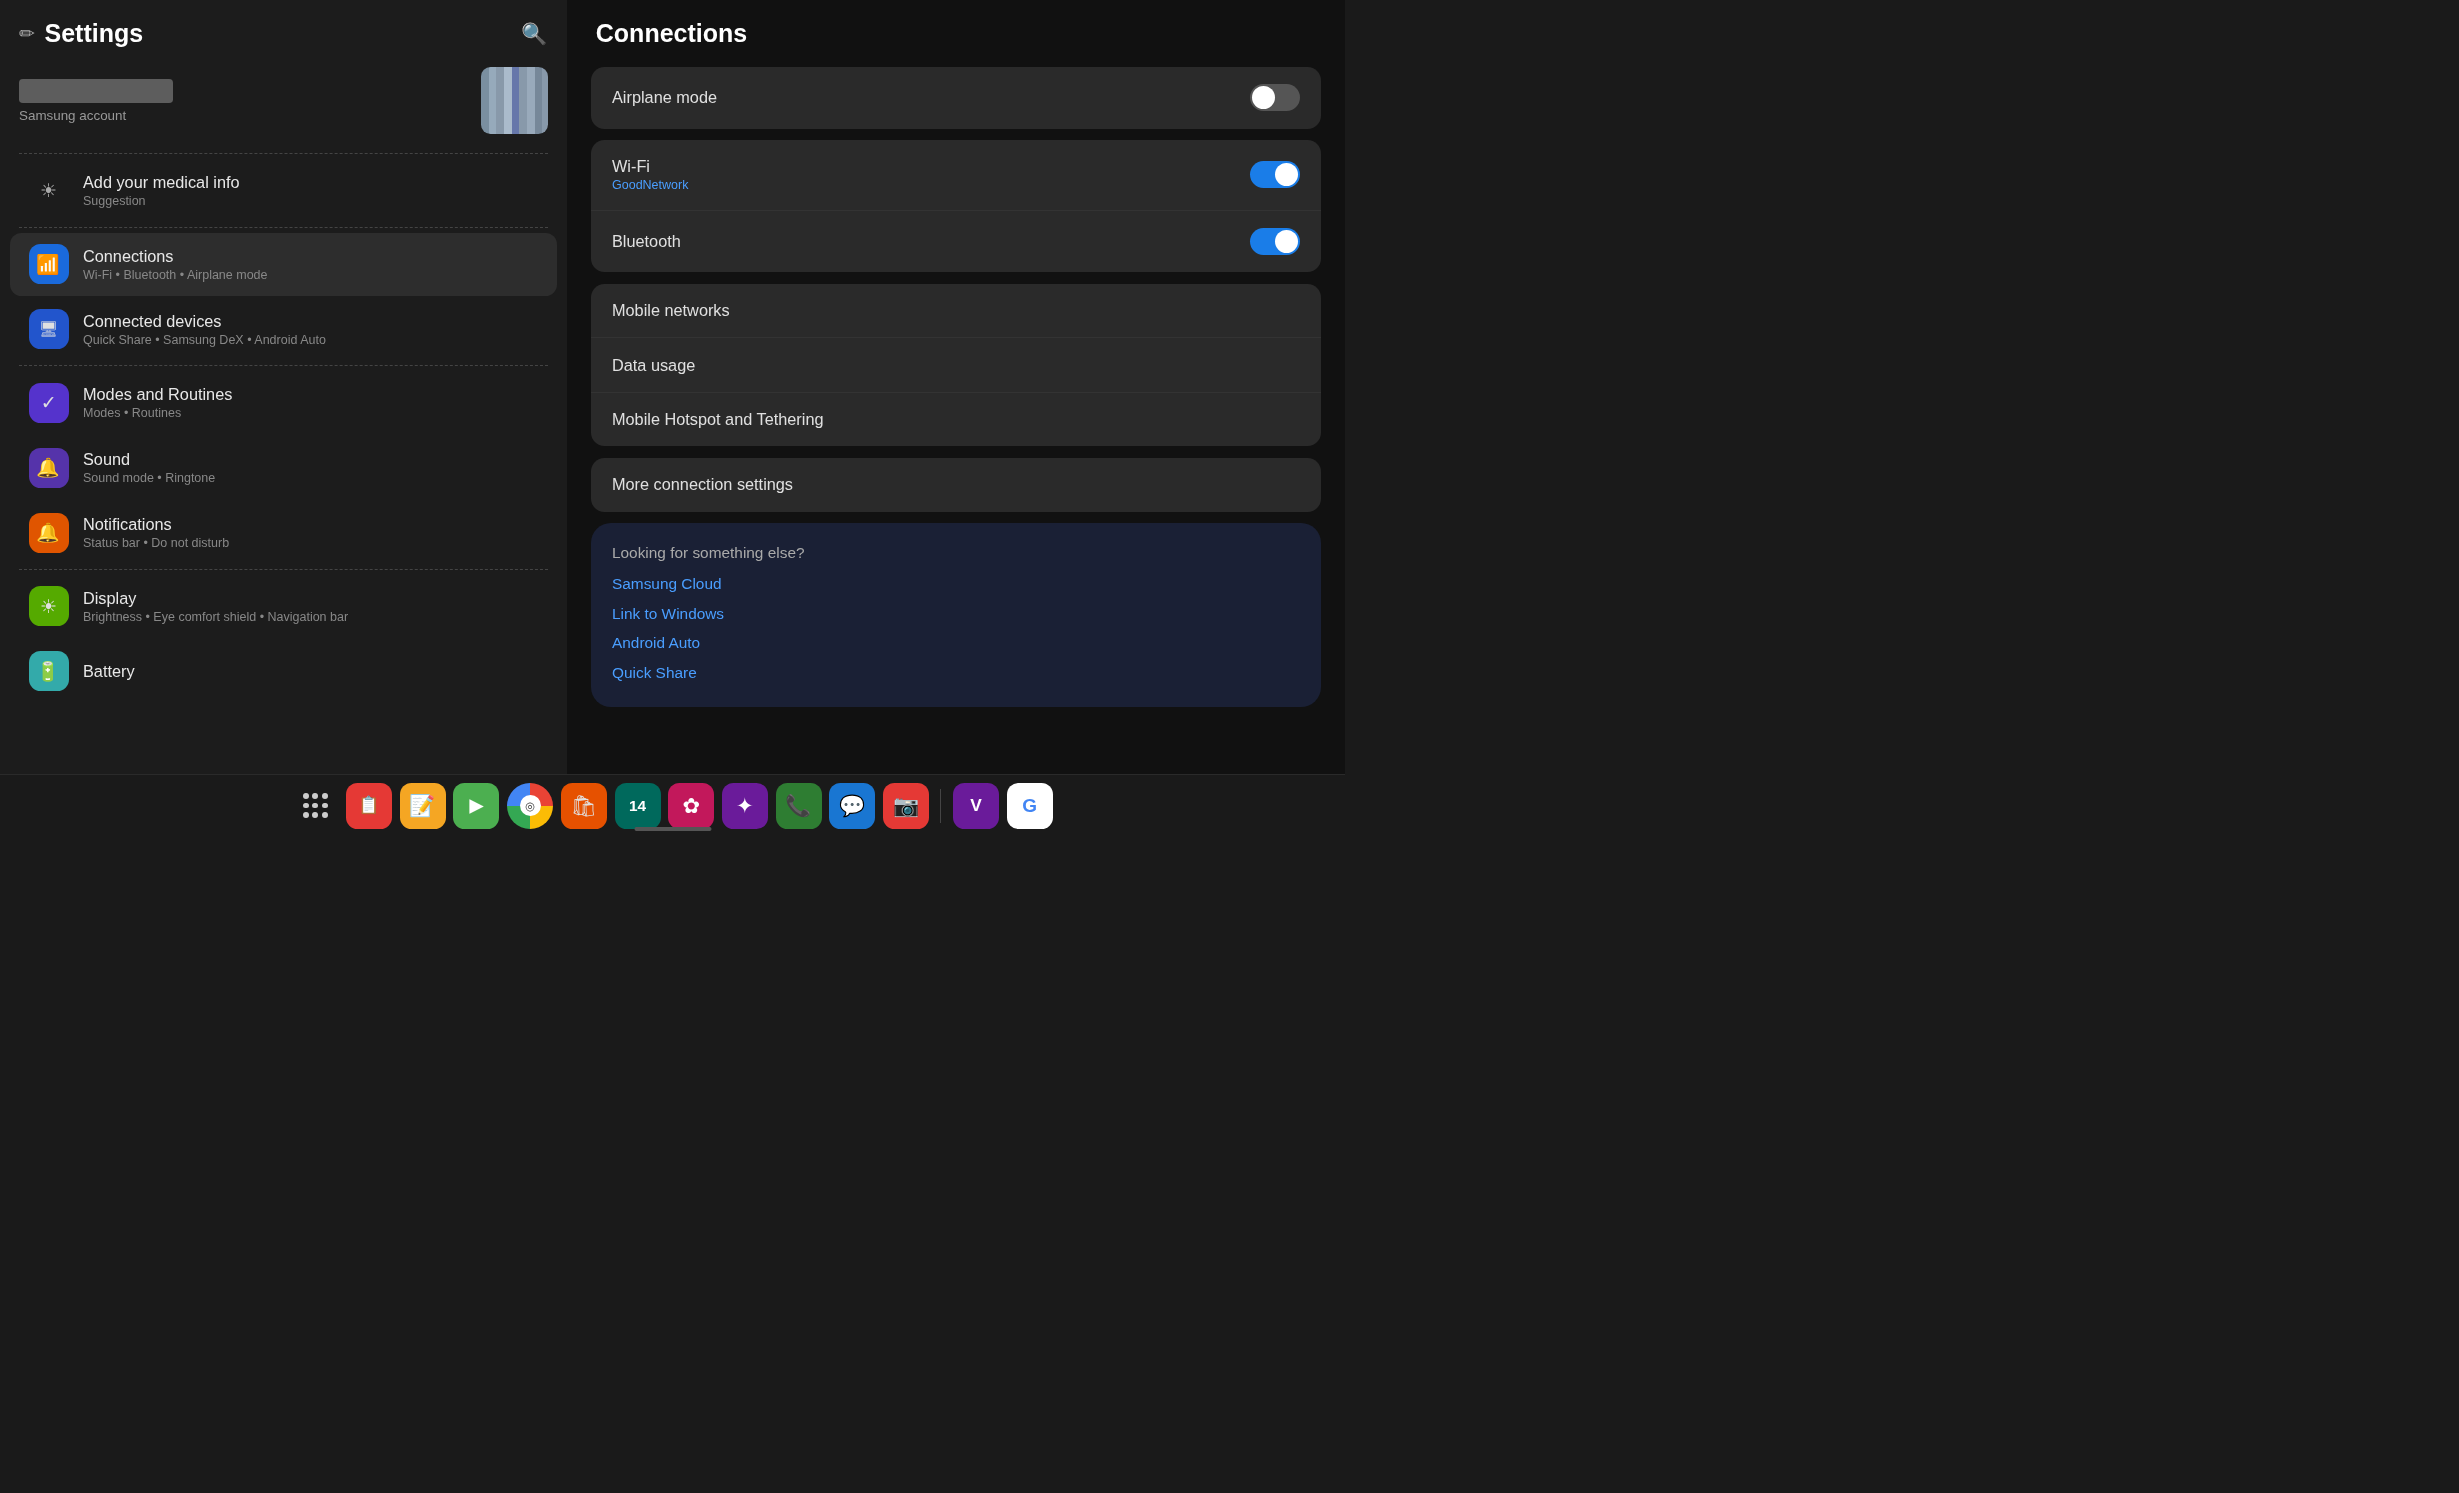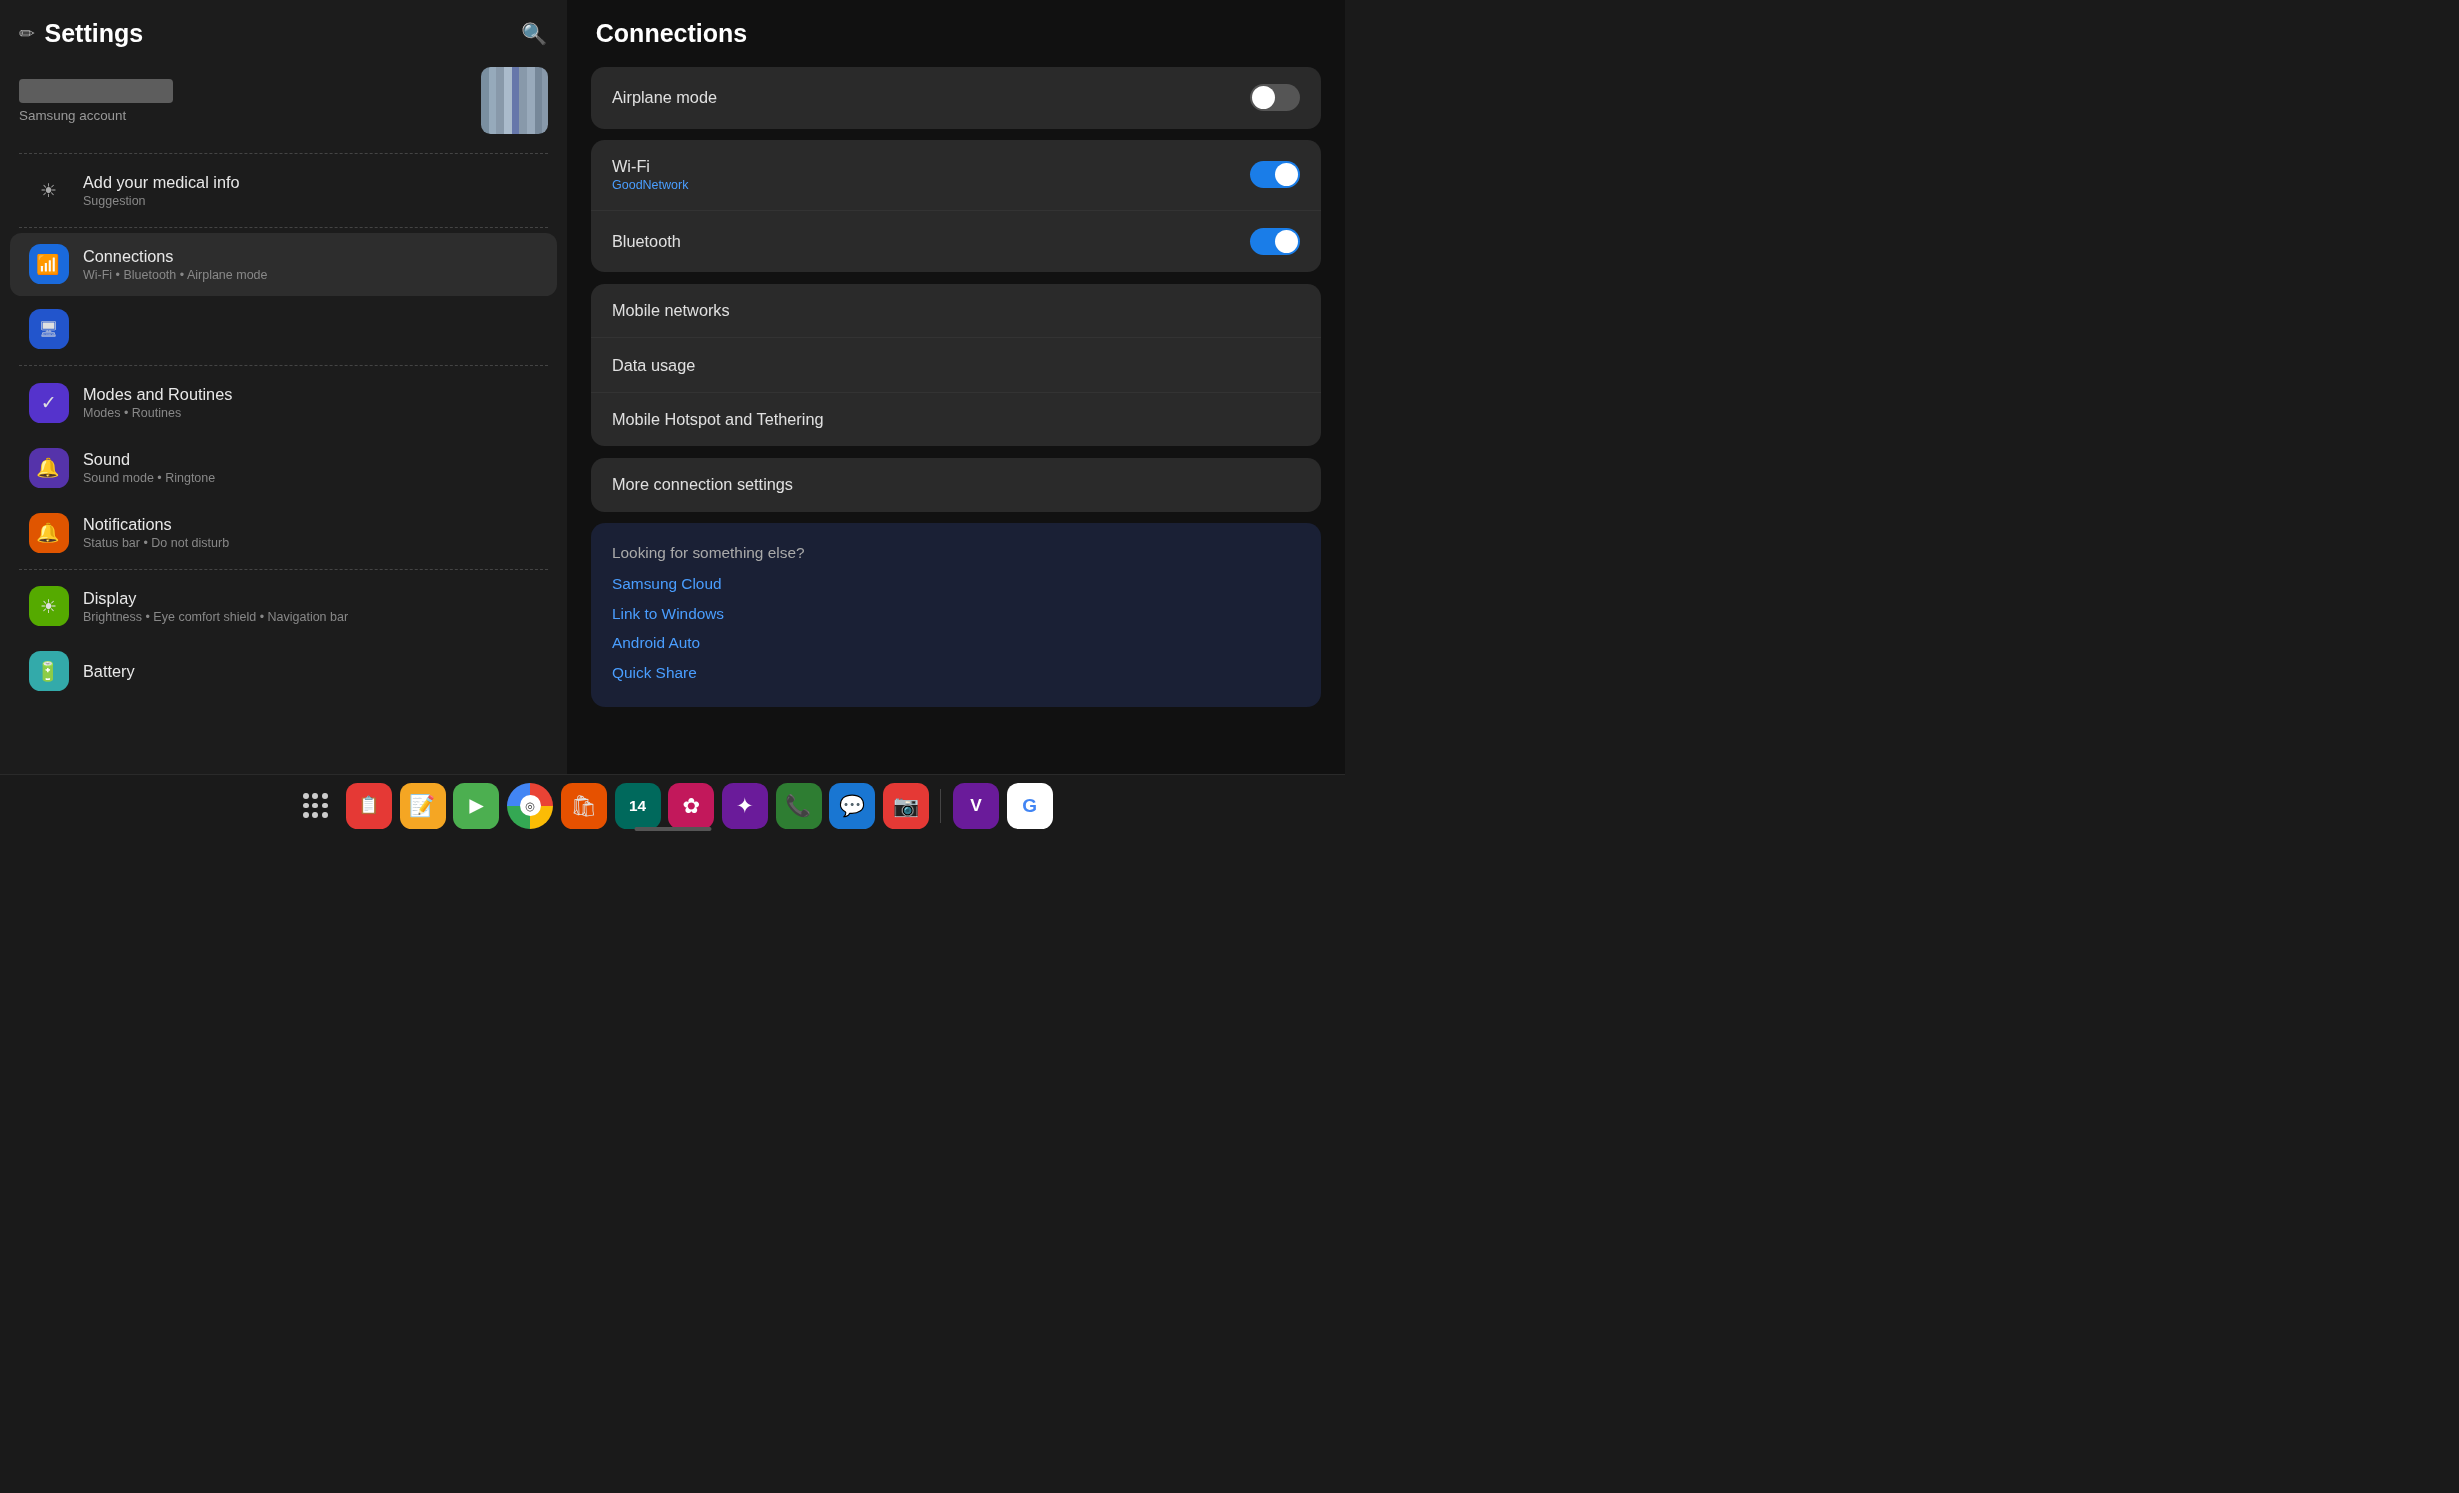--- a/index.html
+++ b/index.html
@@ -282,21 +282,21 @@
 
     .simple-label {
       font-size: 16.3px;
       color: #e0e0e0;
       flex: 1;
     }
 
     
     .looking-card {
       background: #1a2035;
-      border-radius: 14px;
+      border-radius: 20px;
       padding: 21px;
       margin-top: 11.5px;
     }
 
     .looking-title {
       font-size: 15.4px;
       color: #aaa;
       margin-bottom: 13.4px;
     }
 
@@ -423,20 +423,24 @@
   <div class="settings-item active">
     <div class="item-icon icon-wifi">📶</div>
     <div class="item-text">
       <div class="item-title">Connections</div>
       <div class="item-subtitle">Wi-Fi • Bluetooth • Airplane mode</div>
     </div>
   </div>
 
   <div class="settings-item">
     <div class="item-icon icon-connected" style="font-size:15.4px;">🖥</div>
+    <div class="item-text">
+      <div class="item-title">Connected devices</div>
+      <div class="item-subtitle">Quick Share • Samsung DeX • Android Auto</div>
+    </div>
   </div>
 
   <hr class="dotted-divider">
 
   <div class="settings-item">
     <div class="item-icon icon-modes">✓</div>
     <div class="item-text">
       <div class="item-title">Modes and Routines</div>
       <div class="item-subtitle">Modes • Routines</div>
     </div>

